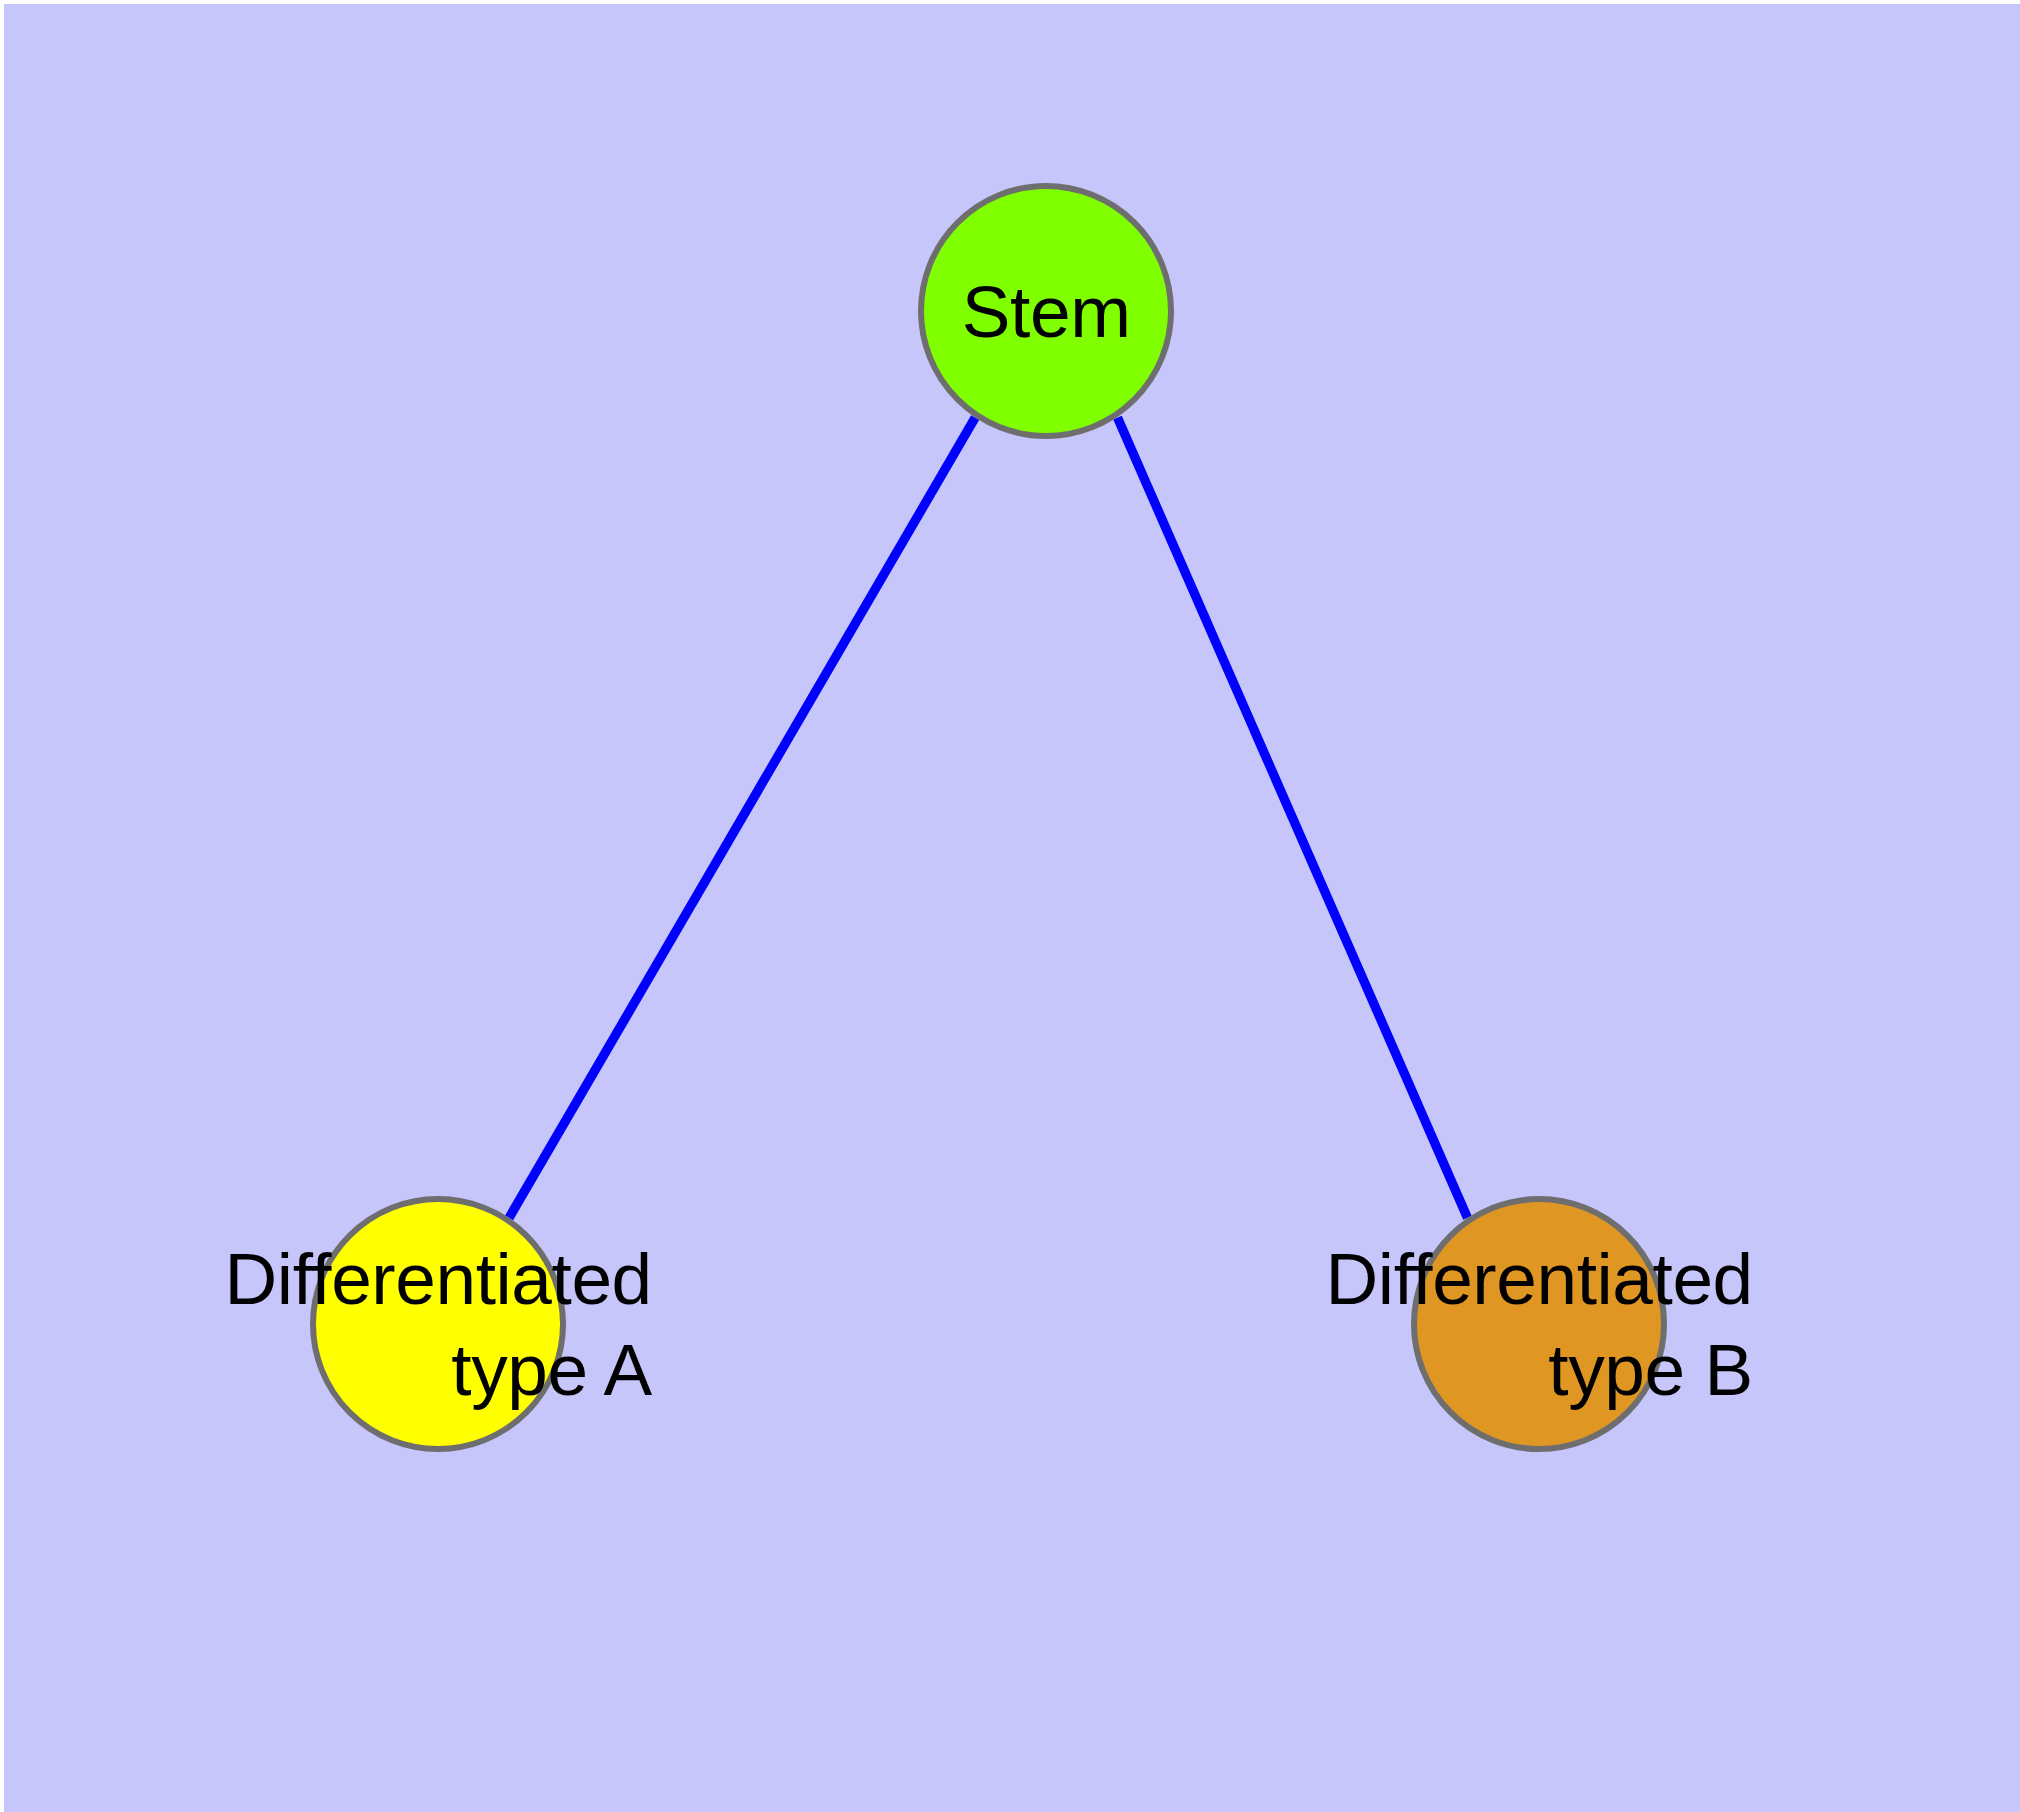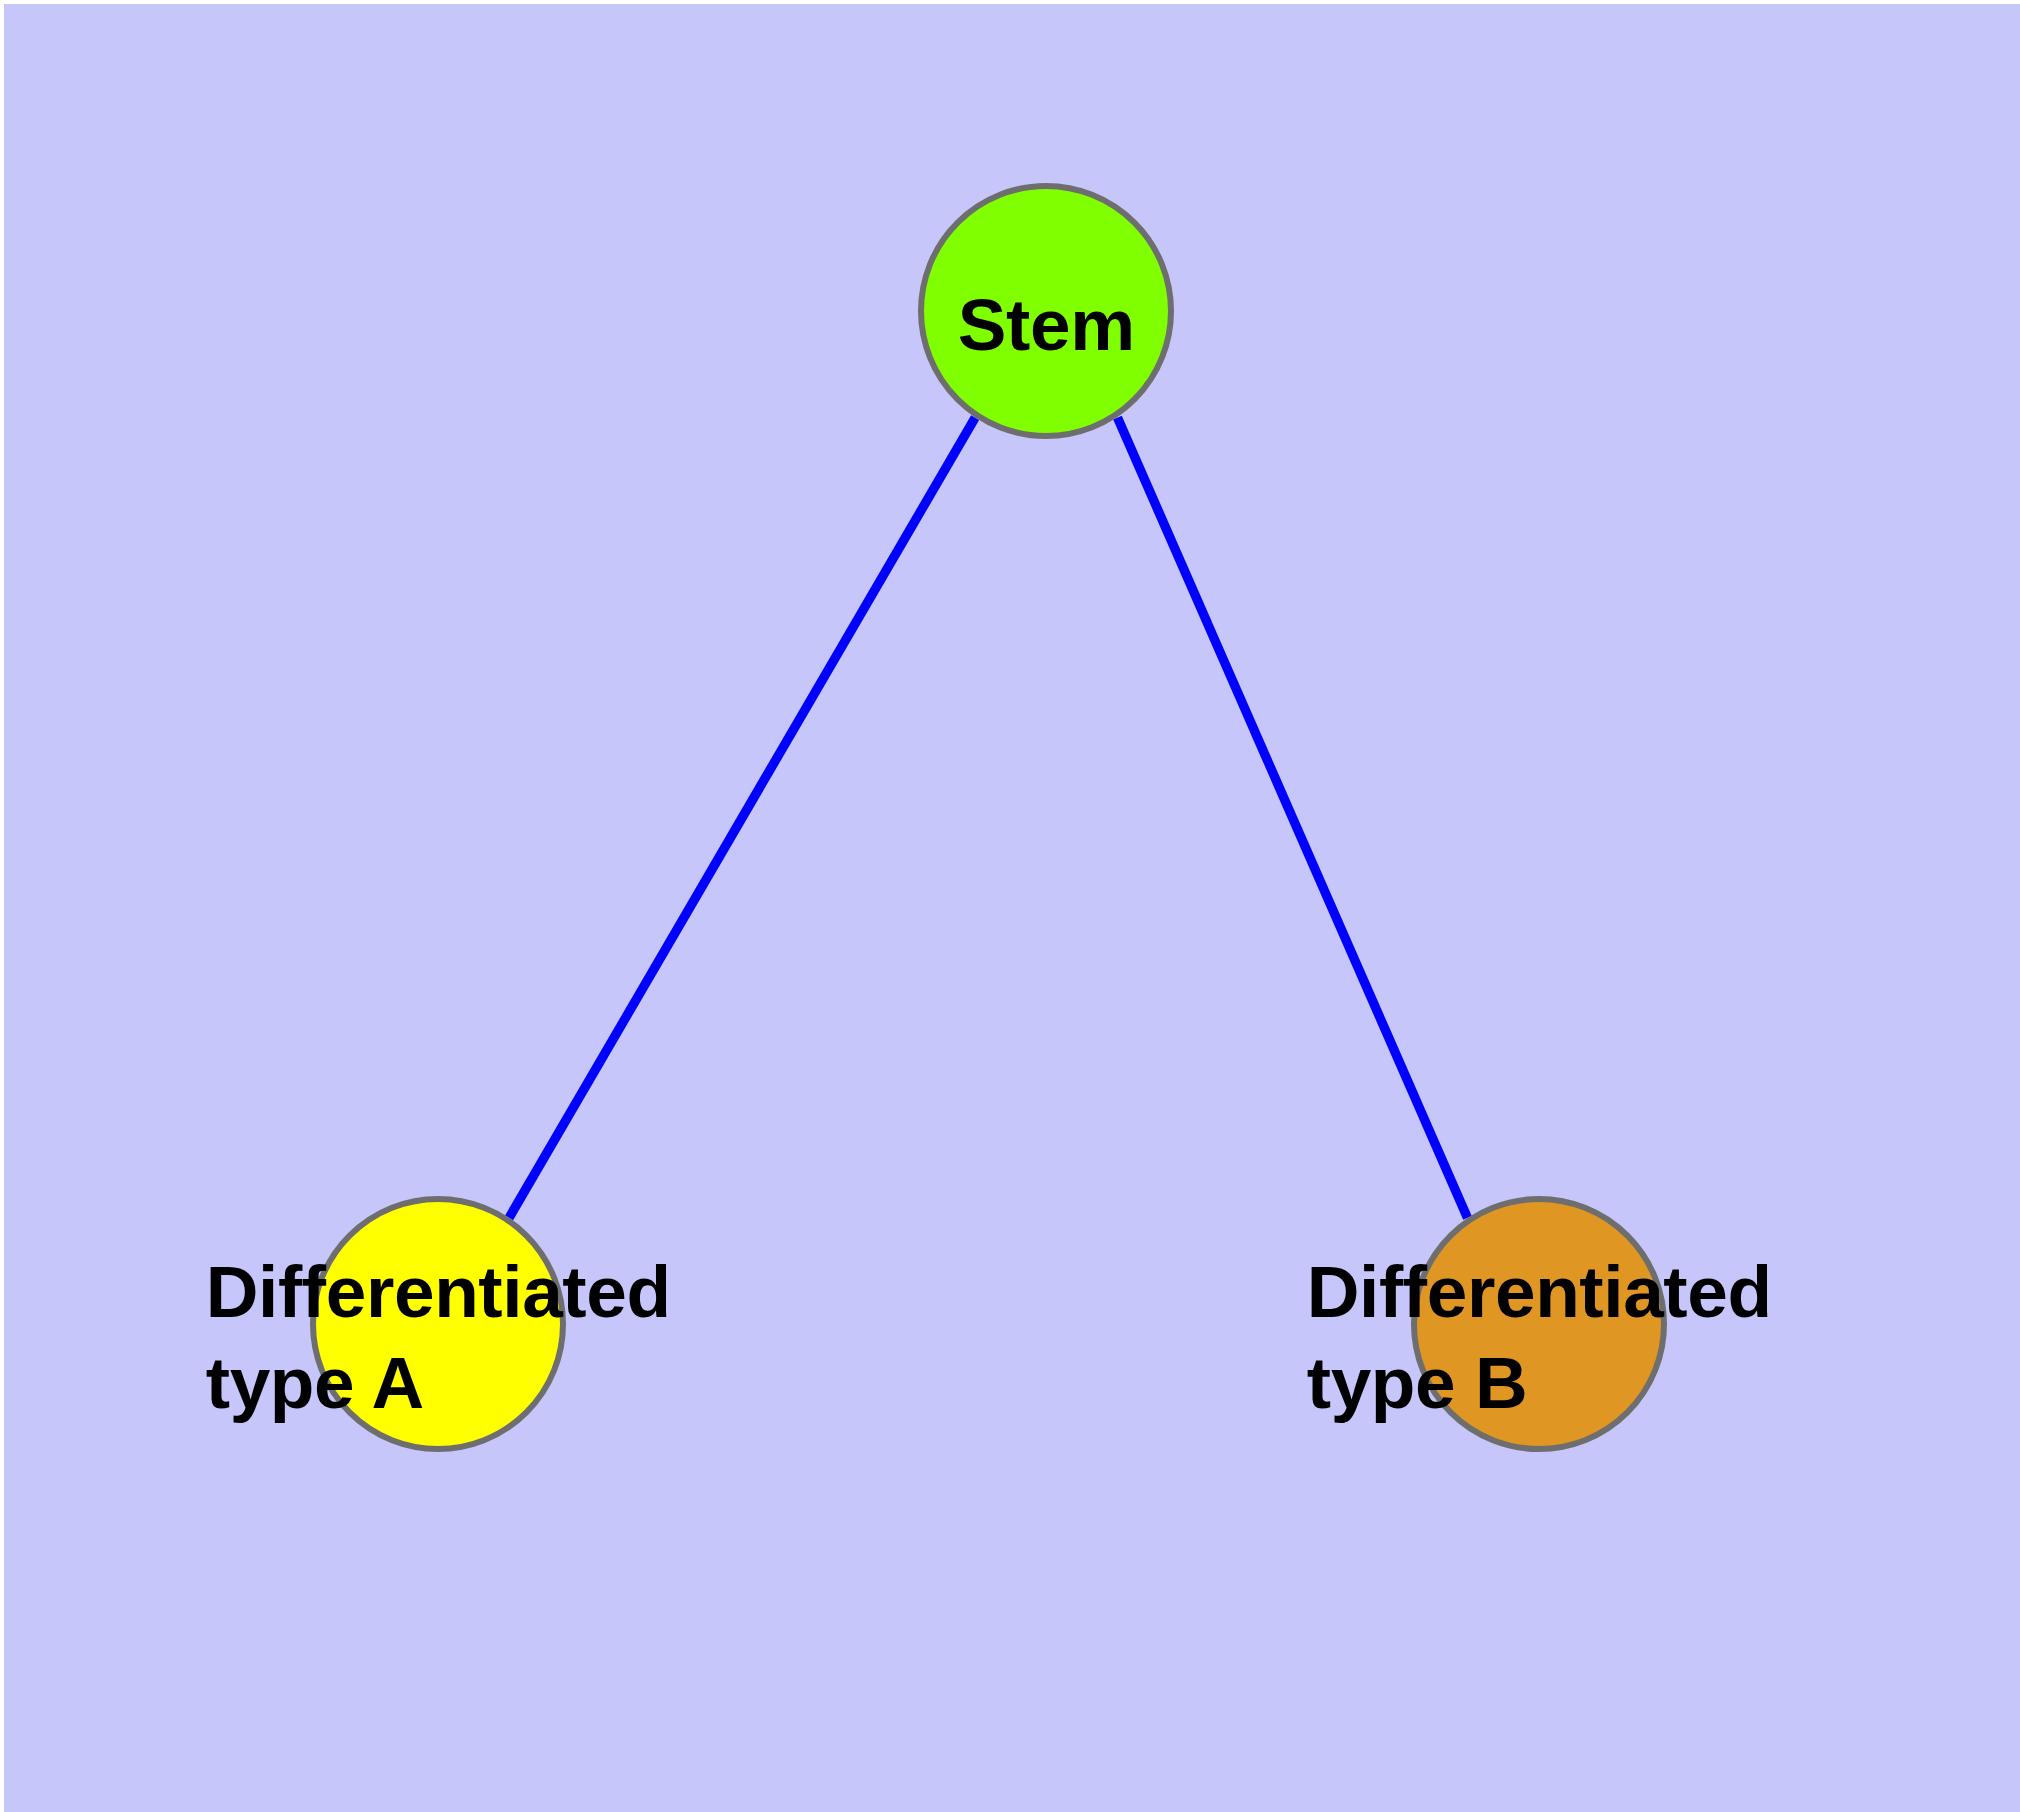--- a/index.html
+++ b/index.html
@@ -51,30 +51,29 @@
     border-radius: 50%;
     box-sizing: border-box;
     transform: translate(-50%, -50%);
   }
   .node-label {
     position: absolute;
     left: 50%;
     top: 50%;
     transform: translate(-50%, -50%);
     white-space: pre;
-    text-align: left;
+    text-align: right;
     color: #000000;
     font-family: "Liberation Sans", sans-serif;
-    font-weight: bold;
+    font-weight: normal;
     font-size: 73px;
     line-height: 91px;
     letter-spacing: -0.4px;
     pointer-events: none;
     z-index: 3;
-    margin-top: 13px;
   }
 </style>
 </head>
 <body>
 
 <div id="graph-canvas">
   <div id="graph-plot">
 
     <svg id="edge-layer" viewBox="0 0 2379 2133" preserveAspectRatio="none" xmlns="http://www.w3.org/2000/svg">
       <line id="edge-0" x1="1146" y1="488" x2="596" y2="1432" stroke="#0000ff" stroke-width="11" stroke-linecap="butt"></line>

